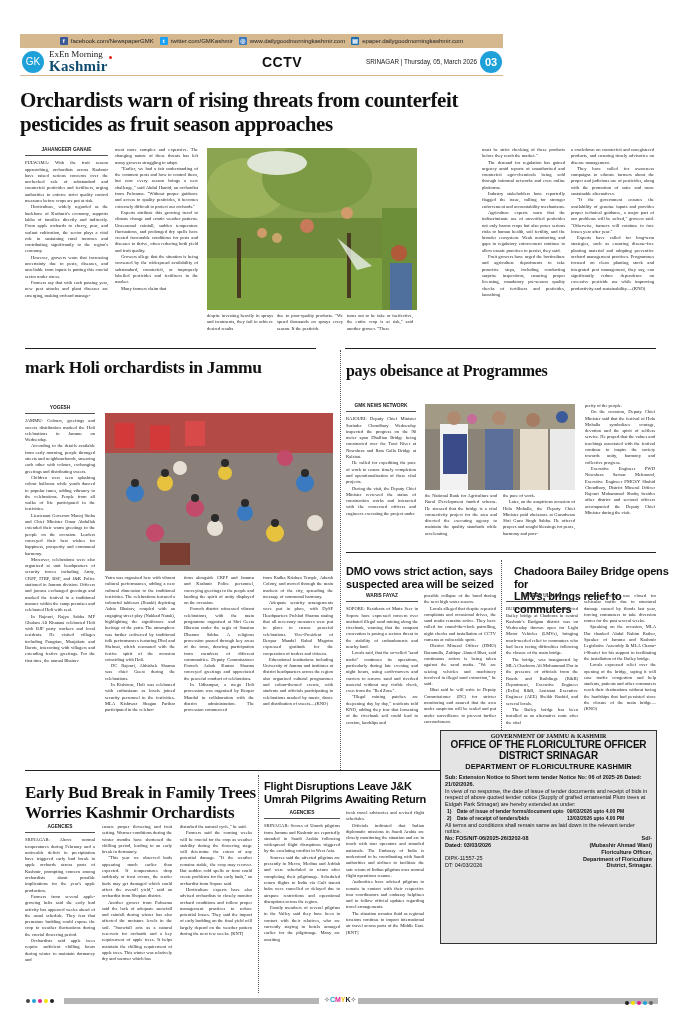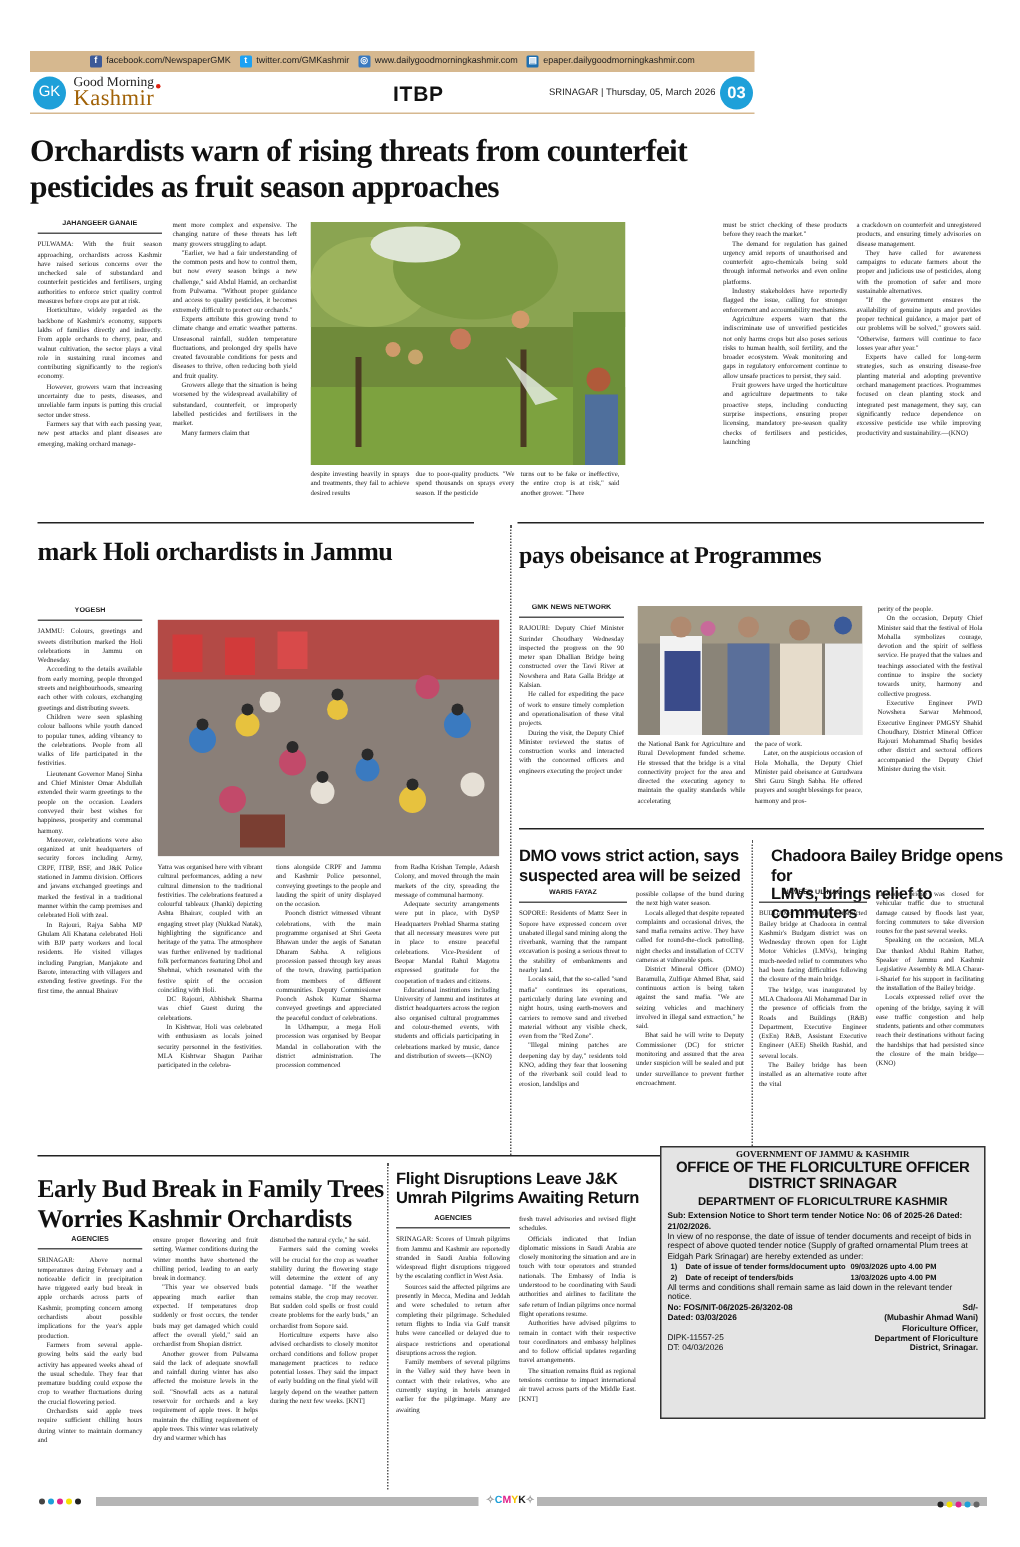--- a/index.html
+++ b/index.html
@@ -5,37 +5,37 @@
 *{margin:0;padding:0;box-sizing:border-box}
 body{width:680px;height:1031px;background:#fff;font-family:"Liberation Serif",serif;color:#111;position:relative;overflow:hidden}
 .social{position:absolute;left:20px;top:34px;width:483px;height:14px;background:#d6b88f;display:flex;justify-content:center;align-items:center;gap:6px;font-family:"Liberation Sans",sans-serif;font-size:6px;color:#222}
 .social .it{display:flex;align-items:center;gap:3px}
 .social .ico{width:8px;height:8px;border-radius:1px;display:inline-block;color:#fff;font-size:6px;text-align:center;line-height:8px;font-weight:bold}
 .masthead{position:absolute;left:20px;top:48px;width:483px;height:28px;border-bottom:1.5px solid #d6b88f;display:flex;align-items:center}
 .social{width:483px}
 .logo-circle{width:22px;height:22px;border-radius:50%;background:#1ea0d9;color:#fff;font-family:"Liberation Sans",sans-serif;font-size:10px;line-height:22px;text-align:center;margin-left:2px}
 .logo-text{margin-left:5px;line-height:1}
 .logo-gm{font-family:"Liberation Serif",serif;font-size:9px;color:#222}
-.logo-k{font-family:"Liberation Serif",serif;font-size:15px;font-weight:normal;color:#a16207;letter-spacing:0.3px;position:relative}
+.logo-k{font-family:"Liberation Serif",serif;font-size:15px;font-weight:bold;color:#0c4a6e;letter-spacing:0.3px;position:relative}
 .logo-dot{position:absolute;top:-3px;right:-4px;width:3px;height:3px;border-radius:50%;background:#d21}
 .news-label{position:absolute;left:242px;font-family:"Liberation Sans",sans-serif;font-weight:bold;font-size:14px;letter-spacing:0.5px}
 .dateline{position:absolute;right:26px;font-family:"Liberation Sans",sans-serif;font-size:6.3px;color:#222}
 .pageno{position:absolute;right:1px;width:22px;height:22px;border-radius:50%;background:#1ea0d9;color:#fff;font-family:"Liberation Sans",sans-serif;font-weight:bold;font-size:11px;text-align:center;line-height:22px}
 
 .h1{position:absolute;left:20px;width:640px;text-align:left;font-weight:bold;font-size:21px;line-height:24px;letter-spacing:-0.4px}
 .byline{font-family:"Liberation Sans",sans-serif;font-weight:bold;font-size:4.8px;text-align:center;border-bottom:0.8px solid #555;padding-bottom:2px;margin-bottom:4px}
 .col{position:absolute;font-size:4.6px;line-height:6.3px;text-align:justify;color:#222;overflow:hidden}
 .col p{text-indent:6px}
 .col p.first{text-indent:0}
 .photo{position:absolute;overflow:hidden}
 .rule{position:absolute;height:1px;background:#222}
 .h2{position:absolute;font-weight:bold;font-size:17.5px;line-height:19px;letter-spacing:-0.3px}
 .h3{position:absolute;font-family:"Liberation Sans",sans-serif;font-weight:bold;font-size:11px;line-height:12.5px;letter-spacing:-0.2px}
 .vdash{position:absolute;width:0;border-left:1px dotted #555}
-.ad{position:absolute;left:440px;top:764px;width:217px;height:182px;border:1px solid #333;background:#e4e4e4;font-family:"Liberation Sans",sans-serif;color:#111}
+.ad{position:absolute;left:440px;top:730px;width:217px;height:214px;border:1px solid #333;background:#e4e4e4;font-family:"Liberation Sans",sans-serif;color:#111}
 .ad .gov{text-align:center;font-family:"Liberation Serif",serif;font-weight:bold;font-size:6px;margin-top:2px}
 .ad .off{text-align:center;font-weight:bold;font-size:10px;line-height:11px;letter-spacing:-0.2px}
 .ad .dept{text-align:center;font-weight:bold;font-size:7.5px;margin-top:1px}
 .ad .body{padding:3px 4px 0 4px;font-size:5.5px;line-height:6.8px}
 .ad .sub{font-weight:bold}
 .ad .dates{font-size:5px;font-weight:bold;padding-left:2px}
 .ad .dates div{display:flex}
 .ad .dates .n{width:10px}
 .ad .dates .l{width:110px}
 .ad .foot{display:flex;justify-content:space-between;font-size:5.5px;line-height:6.8px;padding:0 4px}
@@ -63,24 +63,24 @@
     </span>
   <span class="it">
       <span class="ico" style="background:#1e6fb0">▤</span>
       <span>epaper.dailygoodmorningkashmir.com</span>
     </span>
 </div>
 
 <div class="masthead">
   <div class="logo-circle">GK</div>
   <div class="logo-text">
-    <div class="logo-gm">Good Morning</div>
+    <div class="logo-gm">ExEn Morning</div>
     <div class="logo-k"><span>Kashmir</span><span class="logo-dot"></span></div>
   </div>
-  <div class="news-label">ITBP</div>
+  <div class="news-label">CCTV</div>
   <div class="dateline">SRINAGAR | Thursday, 05, March 2026</div>
   <div class="pageno">03</div>
 </div>
 
 <div class="h1" style="top:88px">
   <div>Orchardists warn of rising threats from counterfeit</div>
   <div>pesticides as fruit season approaches</div>
 </div>
 
 <div class="col" style="left:25px;top:147px;width:83px;height:183px">

